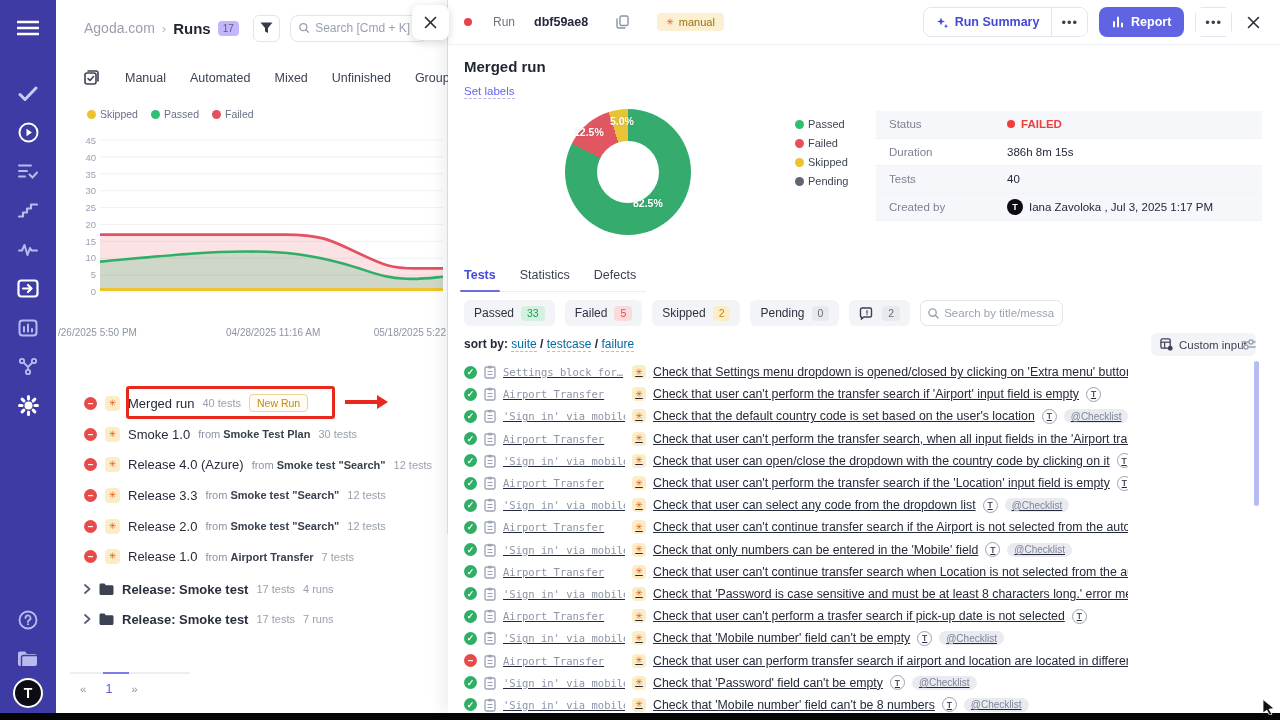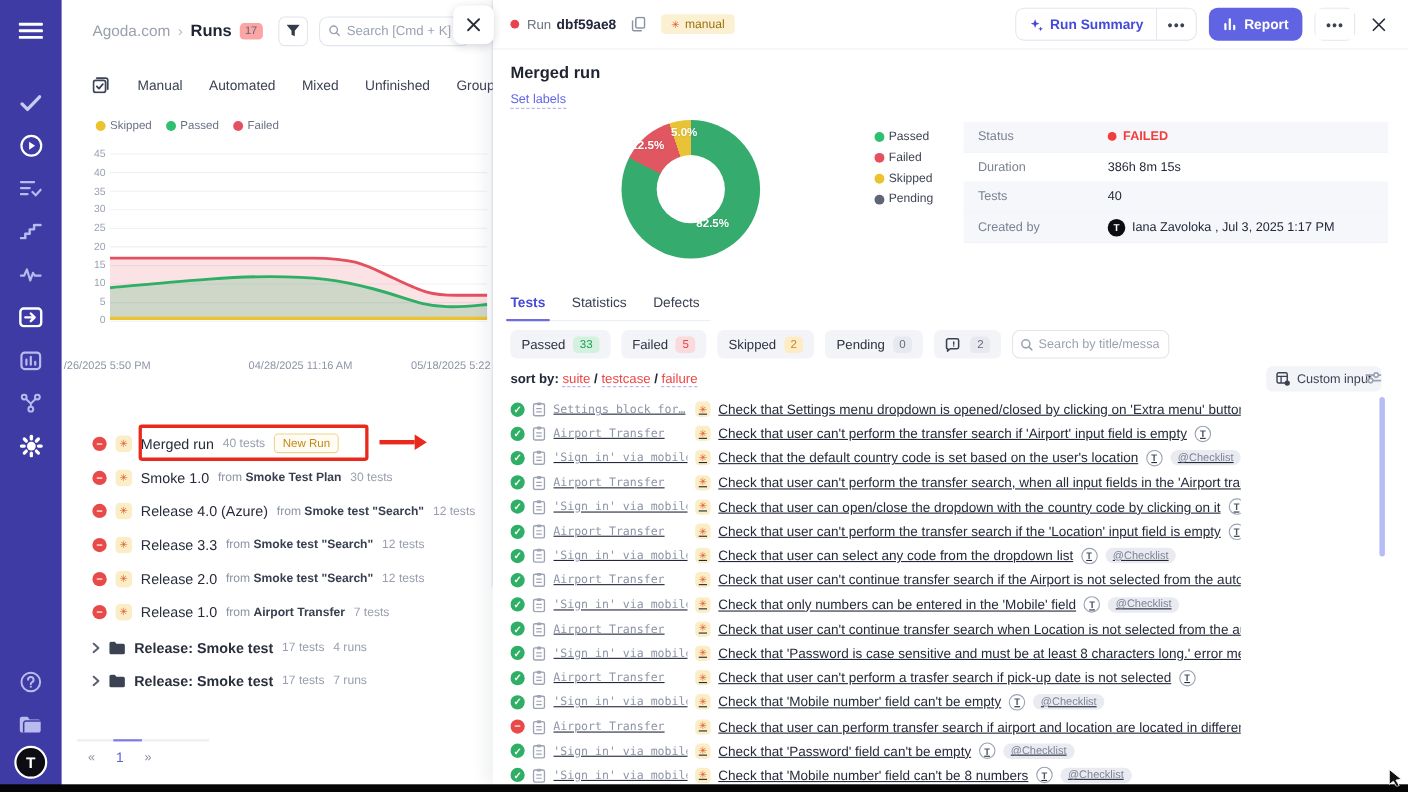--- a/index.html
+++ b/index.html
@@ -15,21 +15,21 @@
   .sb-spacer { flex:1; }
   .sb-avatar { width:30px; height:30px; border-radius:50%; background:#0c0c12; border:2px solid #fff;
                color:#fff; font-weight:bold; font-size:14px; display:flex; align-items:center; justify-content:center; margin-bottom:12px; }
 
   
   .left-panel { position:absolute; left:56px; top:0; width:392px; height:534px; background:#fff; border-right:1px solid #e3e5ec; }
   .lp-header { position:absolute; left:0; top:0; width:100%; height:56px; display:flex; align-items:center; padding:0 0 0 28px; }
   .crumb-project { color:#9aa0ae; font-size:14px; }
   .crumb-sep { color:#b6bac4; font-size:13px; margin:0 7px; }
   .crumb-section { color:#1f2430; font-size:15px; font-weight:bold; }
-  .crumb-count { background:#fca5a5; color:#5a6172; font-size:10px; border-radius:4px; padding:2px 5px; margin-left:7px; }
+  .crumb-count { background:#c4b5fd; color:#5a6172; font-size:10px; border-radius:4px; padding:2px 5px; margin-left:7px; }
   .filter-btn { margin-left:14px; width:27px; height:27px; border:1px solid #e3e5ec; border-radius:6px; background:#fff;
                 display:flex; align-items:center; justify-content:center; cursor:pointer; }
   .lp-search { margin-left:10px; width:138px; height:27px; border:1px solid #e3e5ec; border-radius:8px; background:#fff;
                display:flex; align-items:center; padding:0 8px; }
   .lp-search input { border:0; outline:0; width:100%; font-size:12px; color:#3c4254; margin-left:6px; font-family:"Liberation Sans",sans-serif; }
   .lp-search input::placeholder { color:#9aa2b2; }
   .lp-close { position:absolute; left:356px; top:5px; width:37px; height:35px; background:#fff; border-radius:8px;
               box-shadow:0 2px 8px rgba(30,34,60,.18); display:flex; align-items:center; justify-content:center; cursor:pointer; z-index:40; }
 
   .lp-tabs { position:absolute; left:28px; top:70px; display:flex; align-items:center; gap:24px; }
@@ -77,21 +77,21 @@
 
   
   .anno-box { position:absolute; left:70px; top:386px; width:209px; height:33px; border:3px solid #e8291c; border-radius:3px; z-index:20; pointer-events:none; }
   .anno-arrow { position:absolute; left:289px; top:400px; width:32px; height:4px; background:#e8291c; z-index:20; pointer-events:none; }
   .anno-arrow::after { content:""; position:absolute; right:-11px; top:-5px; border-left:11px solid #e8291c;
                        border-top:7px solid transparent; border-bottom:7px solid transparent; }
 
   
   .detail { position:absolute; left:448px; top:0; width:832px; height:713px; background:#fff; box-shadow:-6px 0 14px rgba(20,24,50,.07); }
   .dp-header { position:absolute; left:0; top:0; width:100%; height:45px; border-bottom:1px solid #eef0f4;
-               display:flex; align-items:center; padding:16px 16px; }
+               display:flex; align-items:center; padding:16px 16px;gap:14px; }
   .rdot { width:8px; height:8px; border-radius:50%; background:#e8424c; margin-right:7px; }
   .run-word { font-size:12px; color:#6b7280; margin-right:5px; }
   .run-id { font-size:12.5px; font-weight:bold; color:#23283a; }
   .copy-btn { margin-left:14px; cursor:pointer; display:flex; }
   .badge-manual { margin-left:14px; background:#fbf0d2; border-radius:4px; padding:3px 9px; display:flex; align-items:center; gap:5px;
                   color:#9c7012; font-size:11px; }
   .badge-manual::before { content:"\2733"; color:#e0531f; font-size:9px; }
   .dp-actions { margin-left:auto; display:flex; align-items:center; gap:11px; }
   .grp { display:flex; align-items:center; border:1px solid #e2e4ef; border-radius:8px; height:30px; overflow:hidden; }
   .grp .runsum { display:flex; align-items:center; gap:6px; padding:0 12px; height:100%; color:#4549d8; font-size:12.5px; font-weight:bold; cursor:pointer; background:#fff; border:0; font-family:inherit; }
@@ -132,21 +132,21 @@
           font-size:12px; color:#2c3140; cursor:pointer; }
   .cnt { font-size:10.5px; border-radius:4px; padding:1.5px 6px; background:#e7e9ee; color:#646b7a; }
   .cnt.passed { background:#d3f1de; color:#1e9e57; } .cnt.failed { background:#fadbdb; color:#e54848; }
   .cnt.skipped { background:#fdedc6; color:#c6861c; } .cnt.pending { background:#e7e9ee; color:#646b7a; }
   .chip.cmt { gap:9px; }
   .dp-search { width:143px; height:26px; border:1px solid #e2e4ea; border-radius:7px; display:flex; align-items:center; padding:0 7px; overflow:hidden; }
   .dp-search input { border:0; outline:0; width:110px; font-size:11.5px; color:#3c4254; margin-left:5px; font-family:"Liberation Sans",sans-serif; }
   .dp-search input::placeholder { color:#9aa2b2; }
 
   .sortbar { position:absolute; left:16px; top:337px; font-size:12px; color:#23283a; font-weight:bold; }
-  .sortbar a { font-weight:normal; color:#ef4444; text-decoration:none; border-bottom:1px dashed #b6b8f2; cursor:pointer; }
+  .sortbar a { font-weight:normal; color:#0369a1; text-decoration:none; border-bottom:1px dashed #b6b8f2; cursor:pointer; }
   .sortbar .sep { font-weight:bold; color:#23283a; }
   .custom-view { position:absolute; left:703px; top:333px; height:23px; background:#f3f4f8; border-radius:6px; display:flex;
                  align-items:center; gap:6px; padding:0 9px; font-size:11.5px; color:#3c4254; cursor:pointer; }
   .sliders-ico { position:absolute; left:793px; top:337px; cursor:pointer; }
 
   .tests { position:absolute; left:16px; top:361px; width:664px; height:352px; overflow:hidden;text-decoration:underline; }
   .trow { height:22.2px; display:flex; align-items:center; gap:7px; white-space:nowrap; cursor:pointer; }
   .trow .st { width:13px; height:13px; flex:0 0 13px; }
   .clip-ico { flex:0 0 12px; display:flex; }
   .suite { width:122px; flex:0 0 122px; overflow:hidden; font-family:"DejaVu Sans Mono","Liberation Mono",monospace;

